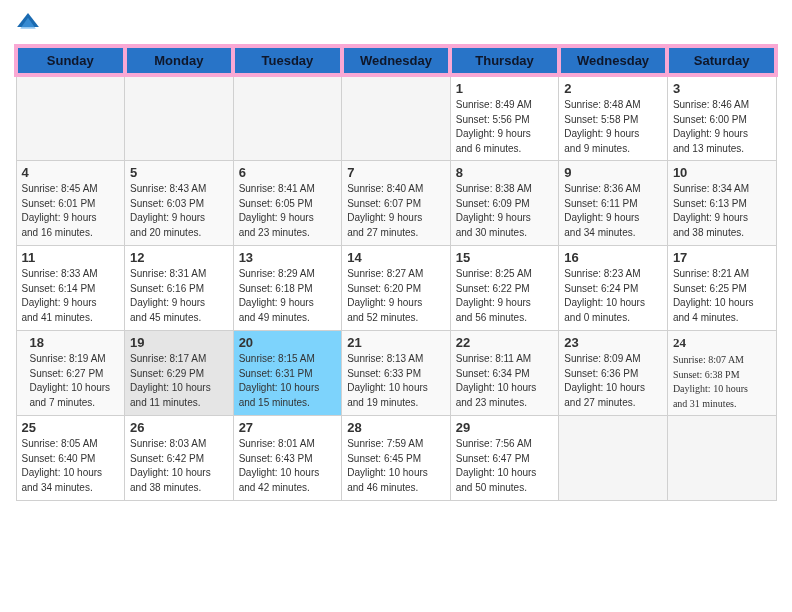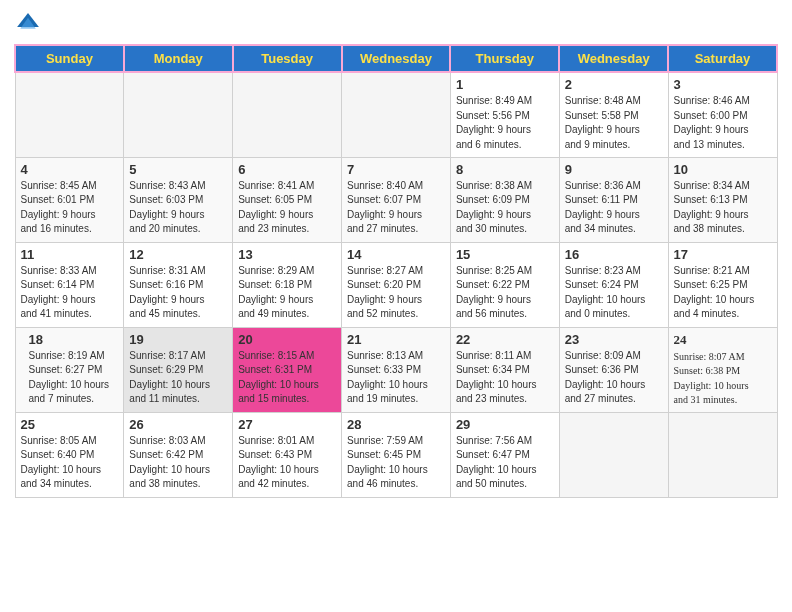--- a/index.html
+++ b/index.html
@@ -50,26 +50,26 @@
       font-size: 16px;
       color: #555;
     }
     table {
       width: 100%;
       border-collapse: collapse;
       table-layout: fixed;
     }
     thead tr th {
       background-color: #2874c8;
-      color: #fde047;
+      color: #0f172a;
       text-align: center;
       padding: 5px 3px;
       font-size: 13px;
       font-weight: bold;
-      border: 2px solid #f9a8d4;
+      border: 4px solid #f9a8d4;
     }
     tbody tr td {
       border: 1px solid #d0d0d0;
       vertical-align: top;
       padding: 4px 5px;
       font-size: 10.5px;
       color: #333;
       height: 85px;
       background: #fff;
     }
@@ -208,21 +208,21 @@
         </tr>
         <tr>
           <td style="background: rgb(249, 249, 249); padding-left: 13px;">
             <div class="day-number">18</div>
             <div class="day-info">Sunrise: 8:19 AM<br>Sunset: 6:27 PM<br>Daylight: 10 hours<br>and 7 minutes.</div>
           </td>
           <td style="background: #e5e5e5;">
             <div class="day-number">19</div>
             <div class="day-info">Sunrise: 8:17 AM<br>Sunset: 6:29 PM<br>Daylight: 10 hours<br>and 11 minutes.</div>
           </td>
-          <td style="background: #ec4899;">
+          <td style="background: #7dd3fc;">
             <div class="day-number">20</div>
             <div class="day-info">Sunrise: 8:15 AM<br>Sunset: 6:31 PM<br>Daylight: 10 hours<br>and 15 minutes.</div>
           </td>
           <td style="background: rgb(249, 249, 249);">
             <div class="day-number">21</div>
             <div class="day-info">Sunrise: 8:13 AM<br>Sunset: 6:33 PM<br>Daylight: 10 hours<br>and 19 minutes.</div>
           </td>
           <td style="background: rgb(249, 249, 249);">
             <div class="day-number">22</div>
             <div class="day-info">Sunrise: 8:11 AM<br>Sunset: 6:34 PM<br>Daylight: 10 hours<br>and 23 minutes.</div>

